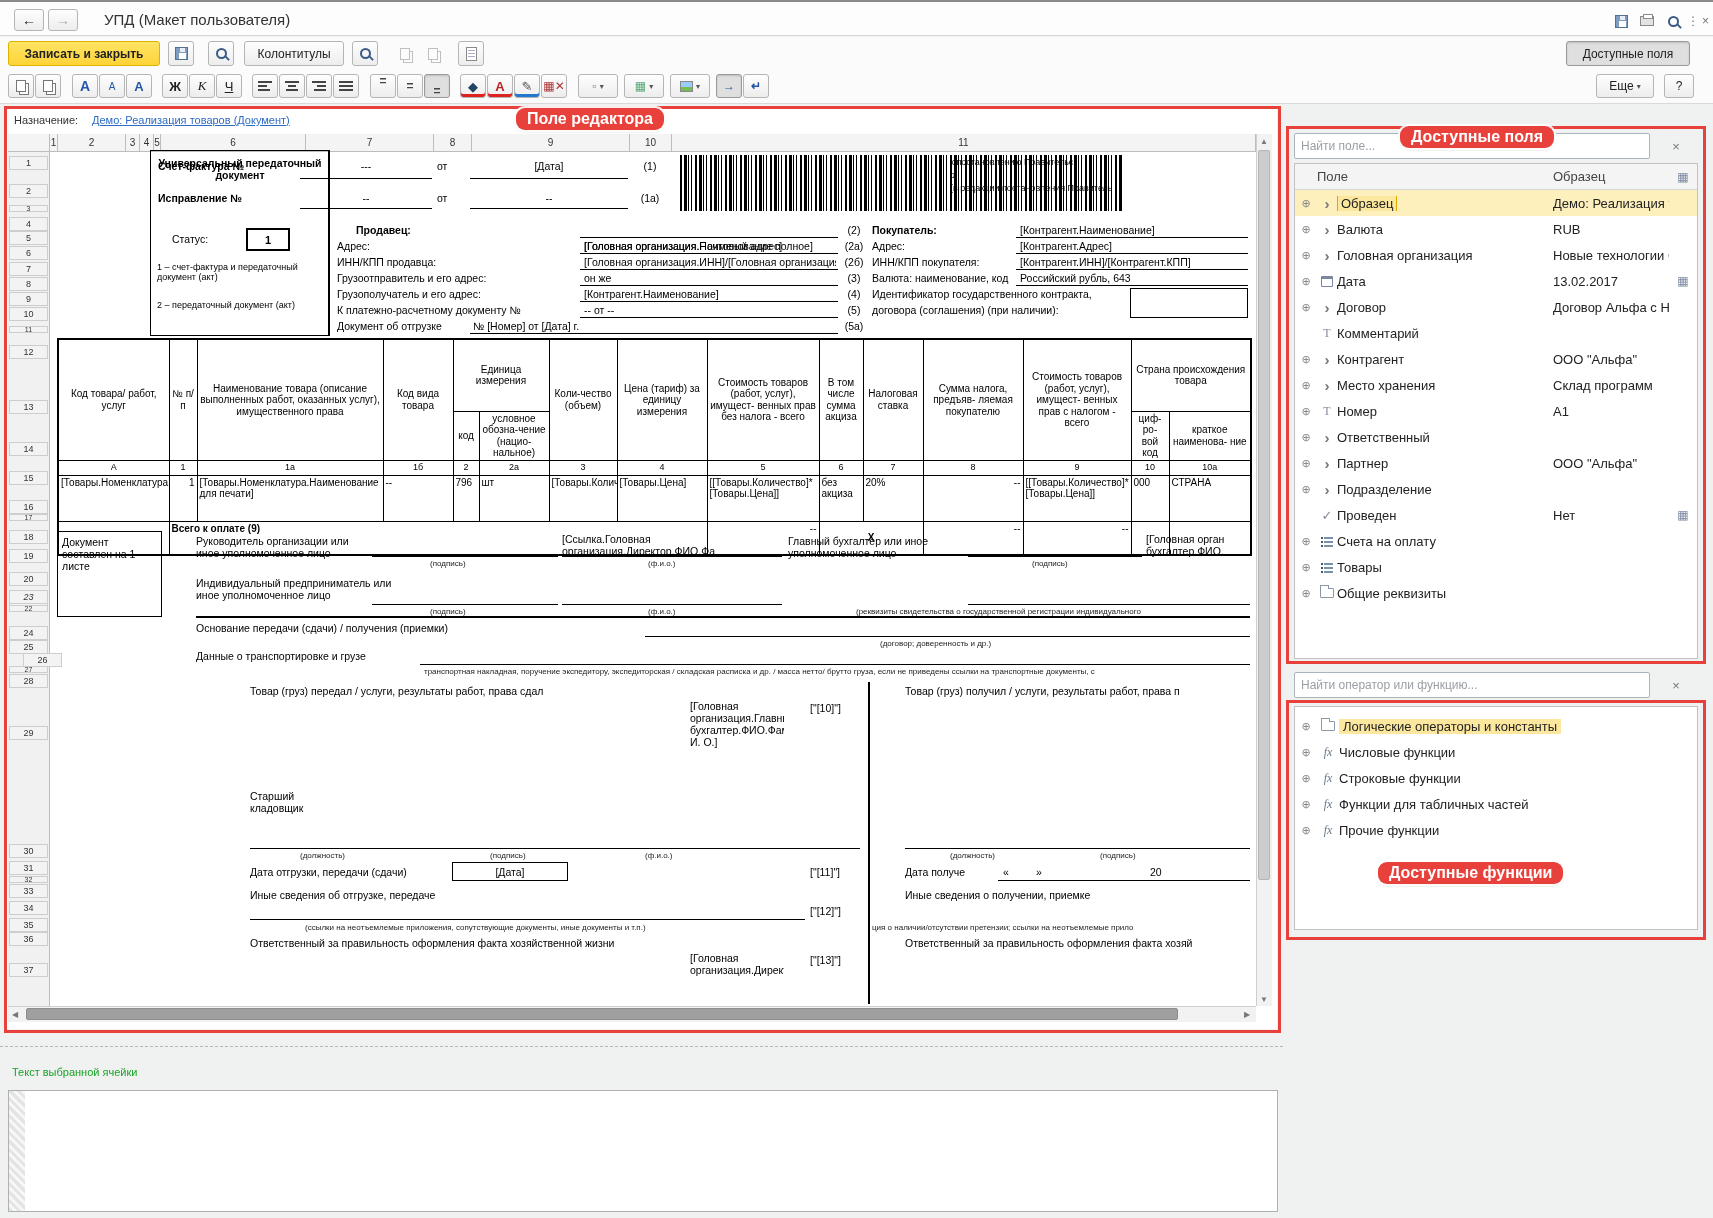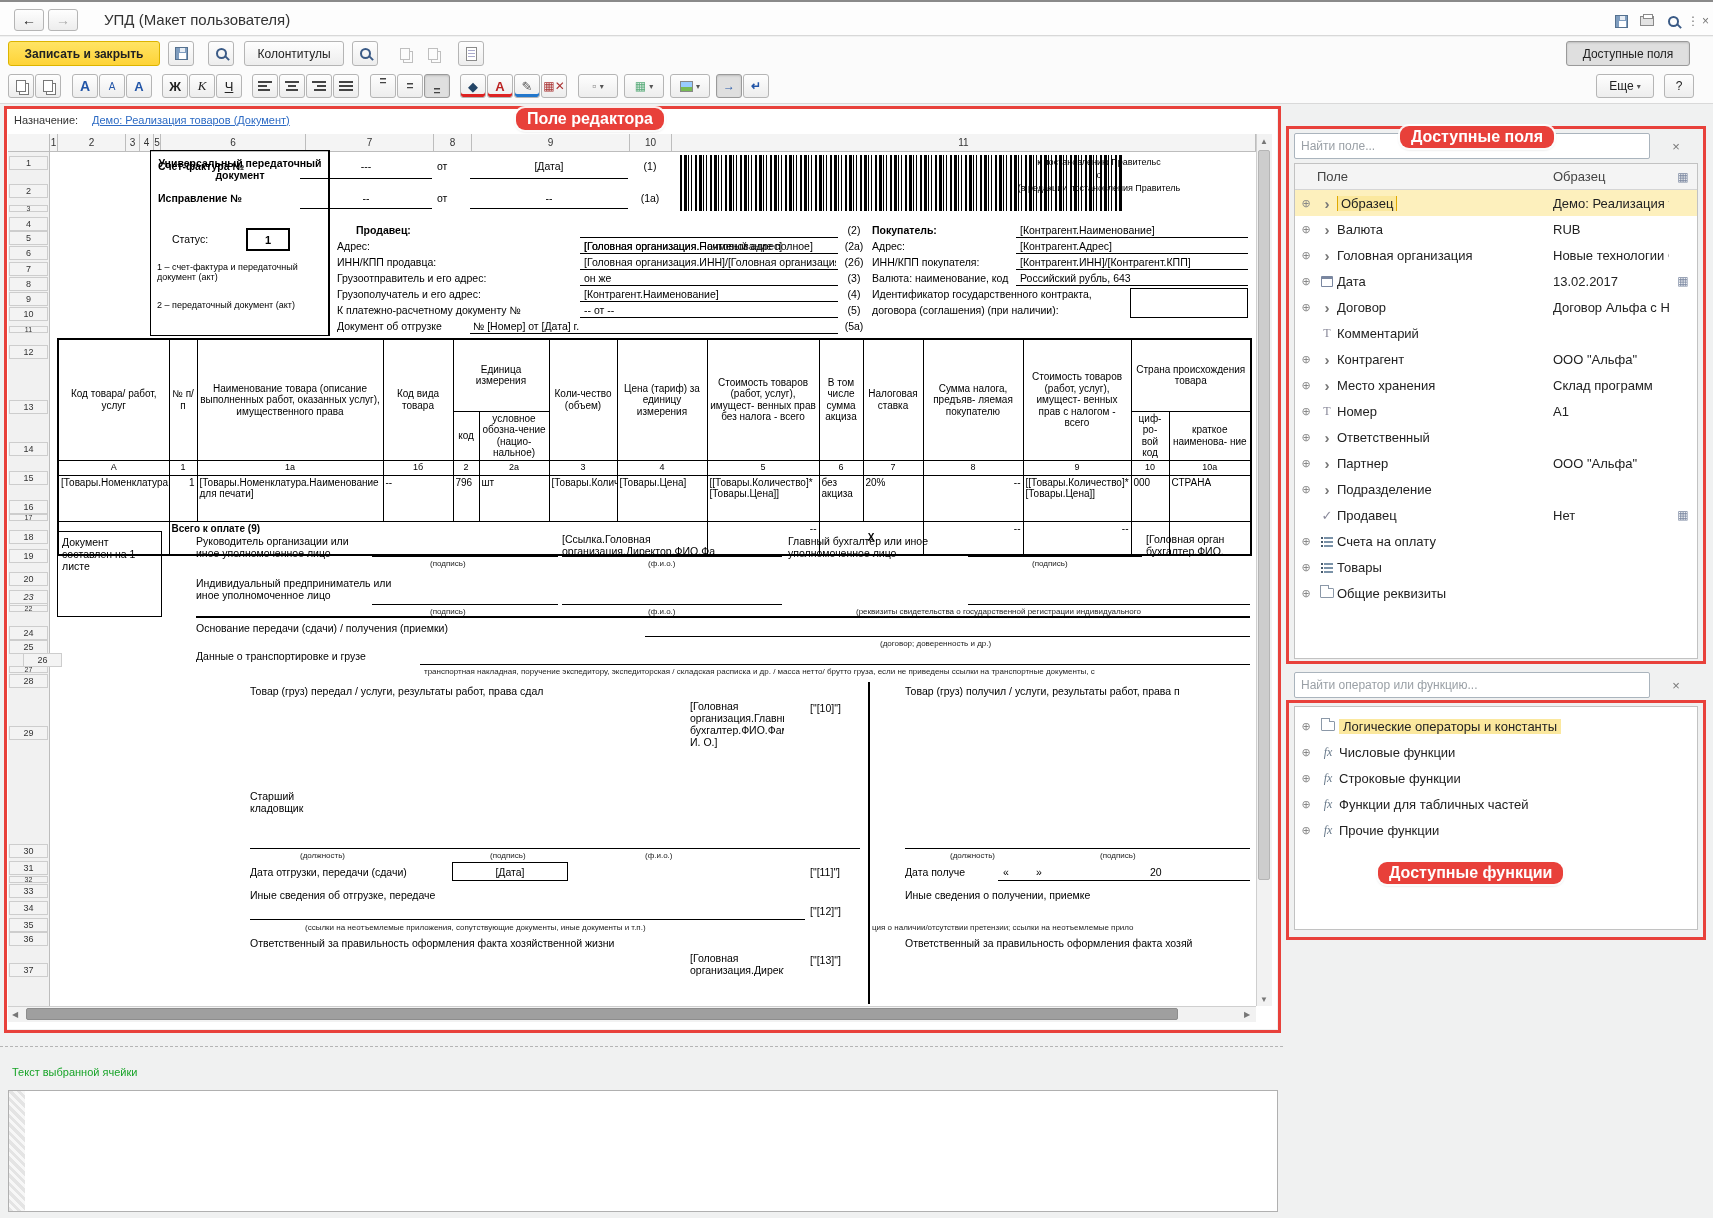--- a/index.html
+++ b/index.html
@@ -3,21 +3,21 @@
 <meta charset="utf-8">
 <style>
 *{box-sizing:border-box;margin:0;padding:0}
 body{background:#eceff0;font-family:"Liberation Sans",sans-serif}
 .app{position:relative;width:1713px;height:1218px;background:#f0f1f1;overflow:hidden}
 .abs{position:absolute}
 .t{position:absolute;font-size:10.5px;line-height:1.15;color:#000;white-space:nowrap}
 .w{white-space:normal}
 .b{font-weight:bold}
 .c{text-align:center}
-.r{text-align:center}
+.r{text-align:left}
 .s8{font-size:8px;color:#222}
 .s9{font-size:9px}
 .clip{overflow:hidden}
 .ln{position:absolute;background:#000}
 .titlebar{position:absolute;left:0;top:0;width:1713px;height:36px;background:#fdfdfd;border-top:2px solid #8a8a8a;border-bottom:1px solid #d8d8d8}
 .cmdbar{position:absolute;left:0;top:37px;width:1713px;height:33px;background:#fbfbfb}
 .fmtbar{position:absolute;left:0;top:70px;width:1713px;height:34px;background:#fbfbfb;border-bottom:1px solid #d9d9d9}
 .btn{position:absolute;display:flex;align-items:center;justify-content:center;border:1px solid #b5b5b5;border-radius:3px;background:linear-gradient(#fefefe,#ededed);font-size:12px;color:#222;cursor:pointer;gap:3px}
 .navbtn{width:30px;height:22px;font-size:14px}
 .ib{width:26px;height:25px}
@@ -743,21 +743,21 @@
         <span class="flabel"><span>Подразделение</span></span>
         <span class="fsample"></span>
         <span class="fgear" style="visibility: hidden;">▦</span>
       </div>
 
       <div class="frow">
         <span class="fplus" style="visibility: hidden;">⊕</span>
         <span class="fic">
           <span class="icon-check"></span>
         </span>
-        <span class="flabel"><span>Продавец</span></span>
+        <span class="flabel"><span>Проведен</span></span>
         <span class="fsample">Нет</span>
         <span class="fgear">▦</span>
       </div>
 
       <div class="frow">
         <span class="fplus">⊕</span>
         <span class="fic">
           <span class="icon-list"></span>
         </span>
         <span class="flabel"><span>Счета на оплату</span></span>

